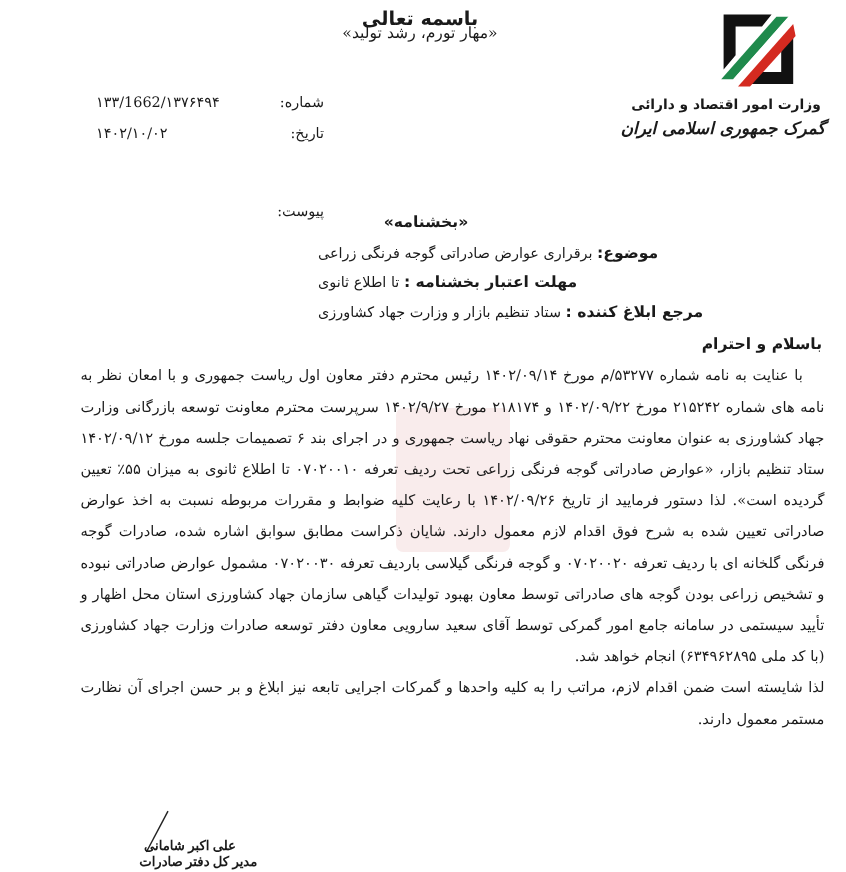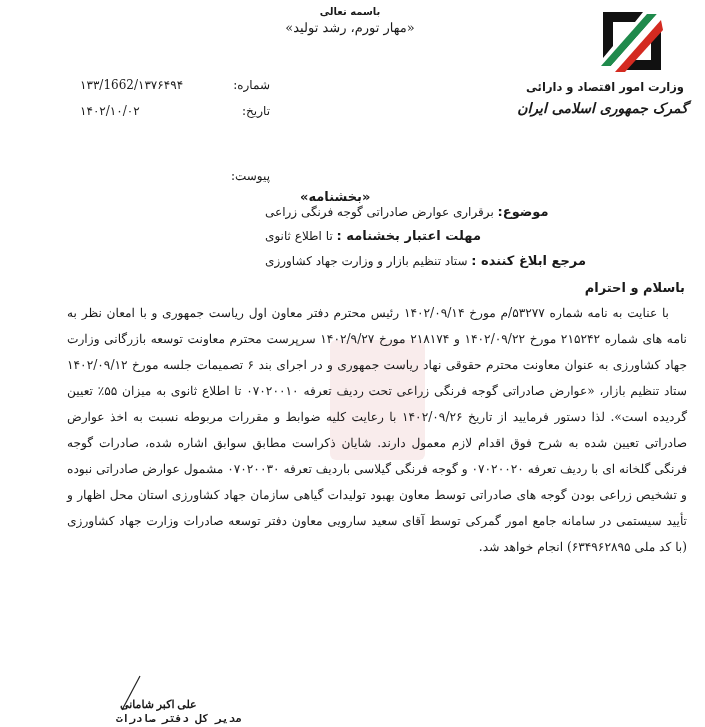--- a/index.html
+++ b/index.html
@@ -6,57 +6,57 @@
     body {
       width: 705px; height: 727px; position: relative; overflow: hidden;
       font-family: "DejaVu Serif", "Liberation Serif", serif;
       color: #1a1a1a;
     }
     .rtl { direction: rtl; unicode-bidi: embed; }
     .abs { position: absolute; }
 
     
     .bismillah { left: 250px; top: 6px; width: 200px; text-align: center;
-      font-family: "DejaVu Sans", sans-serif; font-weight: bold; font-size: 10px; }
+      font-family: "DejaVu Sans", sans-serif; font-weight: bold; font-size: 16px; }
     .slogan { left: 230px; top: 20px; width: 240px; text-align: center;
       font-size: 13px; }
 
     
     .logo { left: 597px; top: 6px; width: 70px; height: 70px; }
     .org1 { left: 520px; top: 80px; width: 170px; text-align: center;
       font-family: "DejaVu Sans", sans-serif; font-weight: bold; font-size: 11.5px; }
     .org2 { left: 505px; top: 100px; width: 195px; text-align: center;
       font-family: "DejaVu Sans", sans-serif; font-weight: bold; font-size: 14px; font-style: italic; }
 
     
     .meta-row { left: 80px; width: 190px; display: flex; flex-direction: row-reverse;
       justify-content: space-between; font-size: 12px; }
     .meta-label { width: 56px; text-align: right; }
     .meta-value { text-align: left; direction: ltr; letter-spacing: 0.5px; }
 
     
-    .circular-title { left: 300px; top: 178px; width: 110px; text-align: left;
-      font-family: "DejaVu Sans", sans-serif; font-weight: bold; font-size: 13px; margin-top: 11px; }
+    .circular-title { left: 300px; top: 178px; width: 110px; text-align: center;
+      font-family: "DejaVu Sans", sans-serif; font-weight: bold; font-size: 13px; }
 
     
     .subj { right: 20px; width: 420px; text-align: left; font-size: 12px; }
     .subj b { font-family: "DejaVu Sans", sans-serif; font-weight: bold; font-size: 13px; }
     .greeting { right: 20px; top: 280px; text-align: right;
       font-family: "DejaVu Sans", sans-serif; font-weight: bold; font-size: 13px; }
 
     
     .body-text { right: 18px; top: 300px; width: 620px; text-align: justify;
       text-align-last: right; font-size: 12.2px; line-height: 26px; }
     .body-text p { margin: 0; }
     .indent { text-indent: 18px; }
     .para2 { margin-top: 0; }
 
     
     .sign1 { left: 120px; top: 698px; font-family: Liberation Serif, serif; font-weight: bold; font-size: 11px; }
-    .sign2 { left: 116px; top: 712px; font-family: Liberation Mono, monospace; font-weight: bold; font-size: 11px; }
+    .sign2 { left: 116px; top: 712px; font-family: Liberation Serif, serif; font-weight: bold; font-size: 11px; }
     .sig-stroke { left: 118px; top: 672px; width: 40px; height: 40px; }
 
     
     .watermark { left: 330px; top: 340px; width: 95px; height: 120px;
       background: rgba(220,150,150,0.18); border-radius: 6px; }
   </style>
 </head>
 <body>
 
 <div class="abs watermark"></div>
@@ -100,20 +100,21 @@
   <span>تا اطلاع ثانوی</span>
 </div>
 <div class="abs subj rtl" style="top:253px;">
   <b>مرجع ابلاغ کننده :</b>
   <span>ستاد تنظیم بازار و وزارت جهاد کشاورزی</span>
 </div>
 <div class="abs greeting rtl">باسلام و احترام</div>
 
 <div class="abs body-text rtl">
   <p class="indent">با عنایت به نامه شماره ۵۳۲۷۷/م مورخ ۱۴۰۲/۰۹/۱۴ رئیس محترم دفتر معاون اول ریاست جمهوری و با امعان نظر به نامه های شماره ۲۱۵۲۴۲ مورخ ۱۴۰۲/۰۹/۲۲ و ۲۱۸۱۷۴ مورخ ۱۴۰۲/۹/۲۷ سرپرست محترم معاونت توسعه بازرگانی وزارت جهاد کشاورزی به عنوان معاونت محترم حقوقی نهاد ریاست جمهوری و در اجرای بند ۶ تصمیمات جلسه مورخ ۱۴۰۲/۰۹/۱۲ ستاد تنظیم بازار، «عوارض صادراتی گوجه فرنگی زراعی تحت ردیف تعرفه ۰۷۰۲۰۰۱۰ تا اطلاع ثانوی به میزان ۵۵٪ تعیین گردیده است». لذا دستور فرمایید از تاریخ ۱۴۰۲/۰۹/۲۶ با رعایت کلیه ضوابط و مقررات مربوطه نسبت به اخذ عوارض صادراتی تعیین شده به شرح فوق اقدام لازم معمول دارند. شایان ذکراست مطابق سوابق اشاره شده، صادرات گوجه فرنگی گلخانه ای با ردیف تعرفه ۰۷۰۲۰۰۲۰ و گوجه فرنگی گیلاسی باردیف تعرفه ۰۷۰۲۰۰۳۰ مشمول عوارض صادراتی نبوده و تشخیص زراعی بودن گوجه های صادراتی توسط معاون بهبود تولیدات گیاهی سازمان جهاد کشاورزی استان محل اظهار و تأیید سیستمی در سامانه جامع امور گمرکی توسط آقای سعید سارویی معاون دفتر توسعه صادرات وزارت جهاد کشاورزی (با کد ملی ۶۳۴۹۶۲۸۹۵) انجام خواهد شد.</p>
+  <p class="para2">لذا شایسته است ضمن اقدام لازم، مراتب را به کلیه واحدها و گمرکات اجرایی تابعه نیز ابلاغ و بر حسن اجرای آن نظارت مستمر معمول دارند.</p>
 </div>
 
 <div class="abs sig-stroke">
   <svg width="40" height="40" viewBox="0 0 40 40">
       <path d="M4 38 L22 4" stroke="#222" stroke-width="1.2" fill="none"></path>
     </svg>
 </div>
 <div class="abs sign1 rtl">علی اکبر شامانی</div>
 <div class="abs sign2 rtl">مدیر کل دفتر صادرات</div>
 

